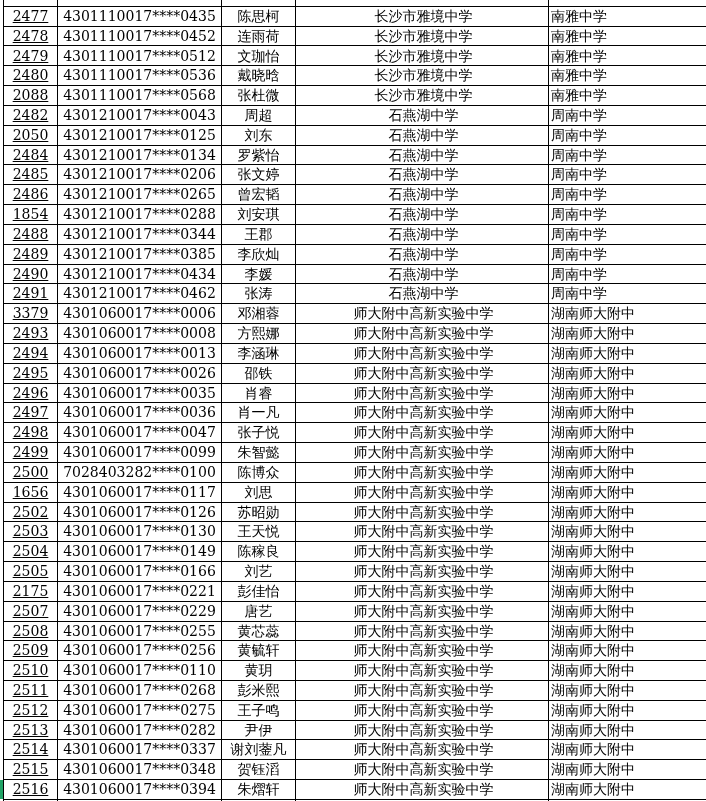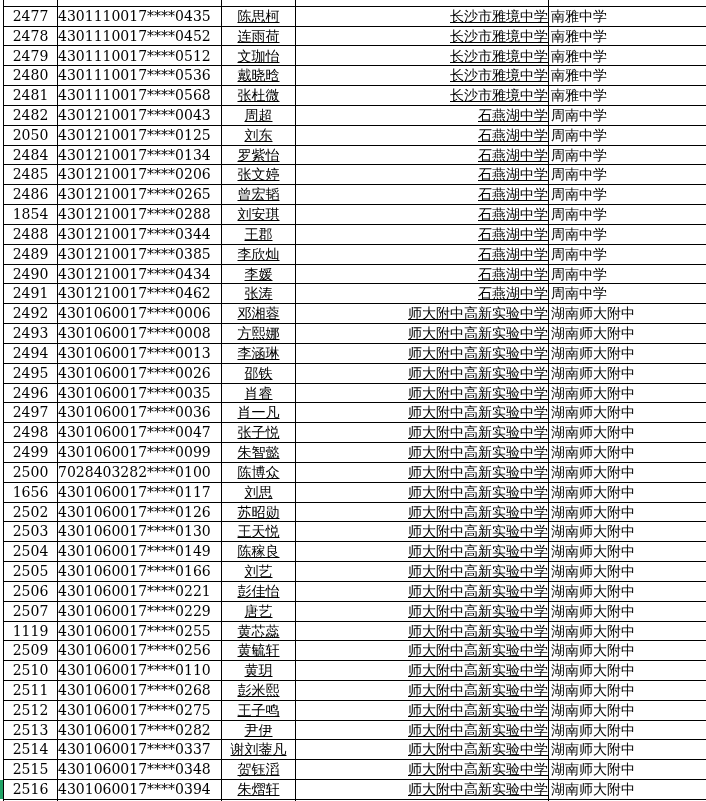--- a/index.html
+++ b/index.html
@@ -10,24 +10,24 @@
   }
   .sheet{position:absolute;left:3px;top:-14px;}
   table{border-collapse:collapse;table-layout:fixed;width:708px;}
   td{
     border:1px solid #000000;
     font-size:14px;color:#000000;
     padding:0;white-space:nowrap;overflow:hidden;
     height:18.84px;line-height:18.8px;vertical-align:middle;
   }
   tr{height:18.84px;}
-  .c-serial{text-align:center;}
-  .c-id{text-align:left;}
-  .c-name{text-align:center;text-decoration:underline;}
-  .c-school{text-align:right;padding-left:3px;text-decoration:underline;}
+  .c-serial{text-align:center;text-decoration:underline;}
+  .c-id{text-align:center;}
+  .c-name{text-align:center;}
+  .c-school{text-align:center;padding-left:3px;}
   .c-admit{text-align:left;padding-left:2px;}
   .partial td{height:18.84px;}
   .sel-indicator{
     position:absolute;left:0;top:739px;width:3px;height:19px;
     background:#21a366;z-index:5;
   }
 </style>
 </head>
 <body>
 
@@ -73,21 +73,21 @@
           <td class="c-admit">南雅中学</td>
         </tr>
         <tr>
           <td class="c-serial">2480</td>
           <td class="c-id">4301110017****0536</td>
           <td class="c-name">戴晓晗</td>
           <td class="c-school">长沙市雅境中学</td>
           <td class="c-admit">南雅中学</td>
         </tr>
         <tr>
-          <td class="c-serial">2481</td>
+          <td class="c-serial">2088</td>
           <td class="c-id">4301110017****0568</td>
           <td class="c-name">张杜微</td>
           <td class="c-school">长沙市雅境中学</td>
           <td class="c-admit">南雅中学</td>
         </tr>
         <tr>
           <td class="c-serial">2482</td>
           <td class="c-id">4301210017****0043</td>
           <td class="c-name">周超</td>
           <td class="c-school">石燕湖中学</td>
@@ -150,21 +150,21 @@
           <td class="c-admit">周南中学</td>
         </tr>
         <tr>
           <td class="c-serial">2491</td>
           <td class="c-id">4301210017****0462</td>
           <td class="c-name">张涛</td>
           <td class="c-school">石燕湖中学</td>
           <td class="c-admit">周南中学</td>
         </tr>
         <tr>
-          <td class="c-serial">2492</td>
+          <td class="c-serial">3379</td>
           <td class="c-id">4301060017****0006</td>
           <td class="c-name">邓湘蓉</td>
           <td class="c-school">师大附中高新实验中学</td>
           <td class="c-admit">湖南师大附中</td>
         </tr>
         <tr>
           <td class="c-serial">2493</td>
           <td class="c-id">4301060017****0008</td>
           <td class="c-name">方熙娜</td>
           <td class="c-school">师大附中高新实验中学</td>
@@ -248,35 +248,35 @@
           <td class="c-admit">湖南师大附中</td>
         </tr>
         <tr>
           <td class="c-serial">2505</td>
           <td class="c-id">4301060017****0166</td>
           <td class="c-name">刘艺</td>
           <td class="c-school">师大附中高新实验中学</td>
           <td class="c-admit">湖南师大附中</td>
         </tr>
         <tr>
-          <td class="c-serial">2506</td>
+          <td class="c-serial">2175</td>
           <td class="c-id">4301060017****0221</td>
           <td class="c-name">彭佳怡</td>
           <td class="c-school">师大附中高新实验中学</td>
           <td class="c-admit">湖南师大附中</td>
         </tr>
         <tr>
           <td class="c-serial">2507</td>
           <td class="c-id">4301060017****0229</td>
           <td class="c-name">唐艺</td>
           <td class="c-school">师大附中高新实验中学</td>
           <td class="c-admit">湖南师大附中</td>
         </tr>
         <tr>
-          <td class="c-serial">1119</td>
+          <td class="c-serial">2508</td>
           <td class="c-id">4301060017****0255</td>
           <td class="c-name">黄芯蕊</td>
           <td class="c-school">师大附中高新实验中学</td>
           <td class="c-admit">湖南师大附中</td>
         </tr>
         <tr>
           <td class="c-serial">2509</td>
           <td class="c-id">4301060017****0256</td>
           <td class="c-name">黄毓轩</td>
           <td class="c-school">师大附中高新实验中学</td>

